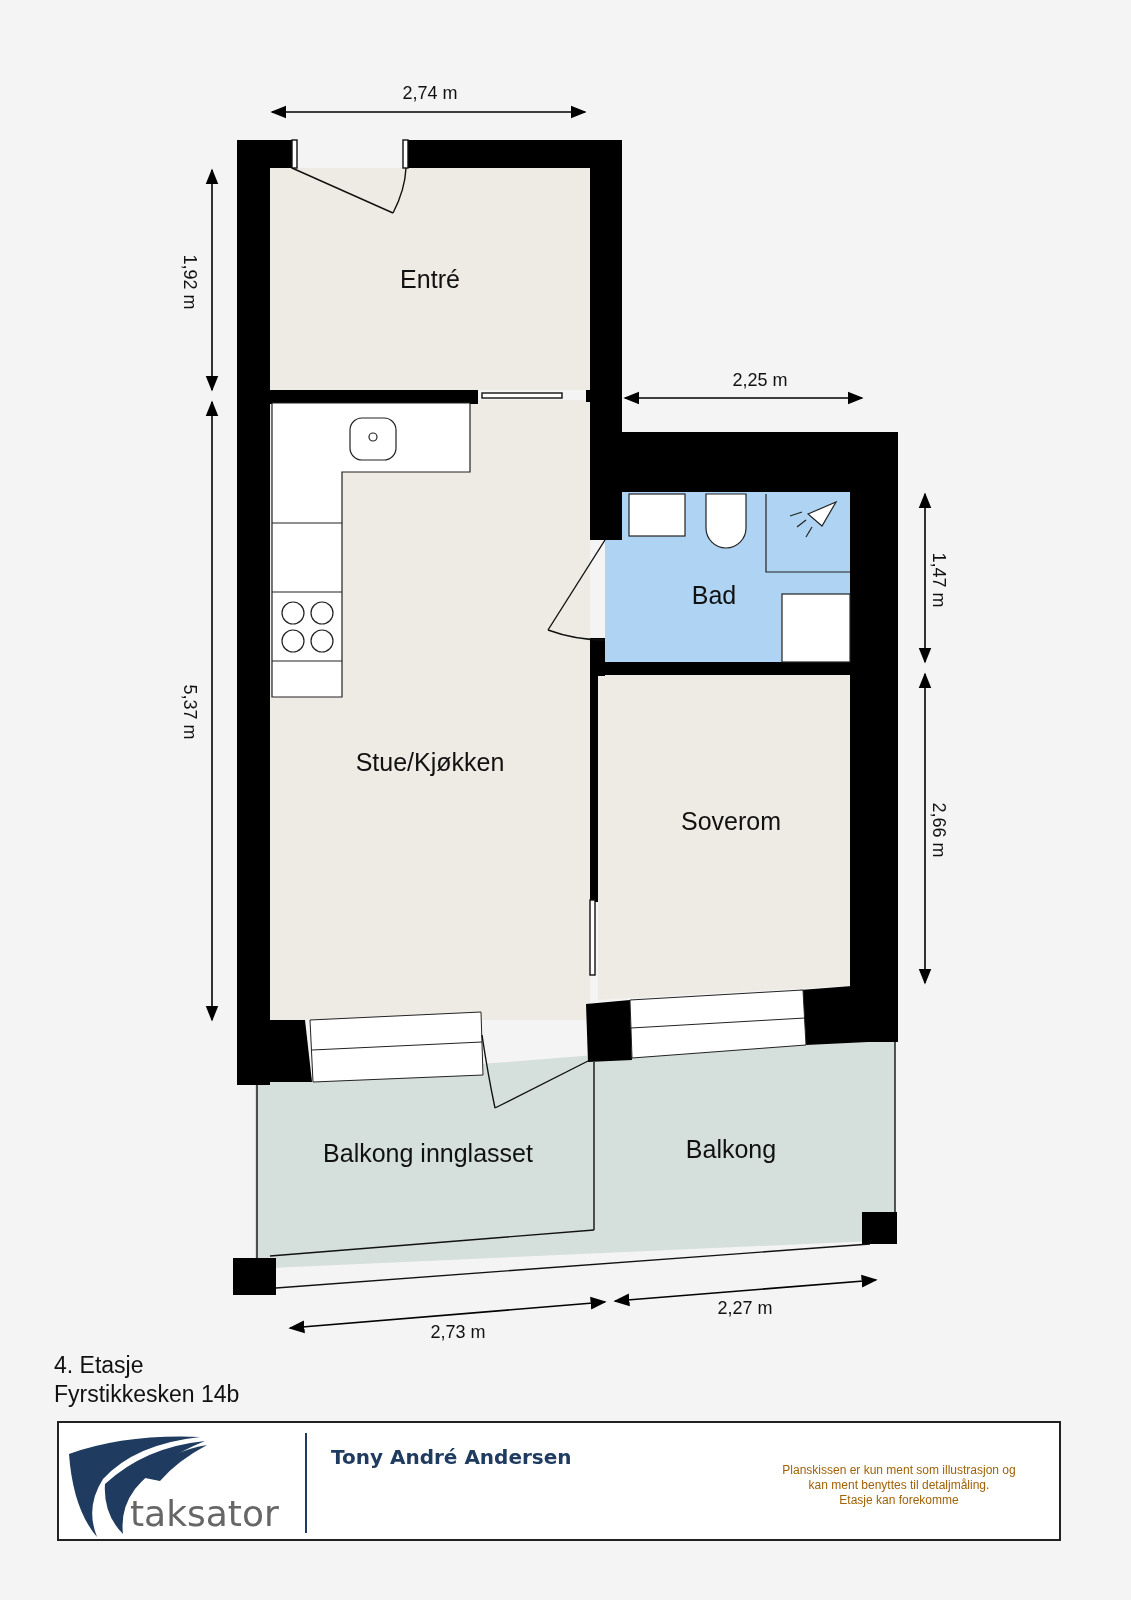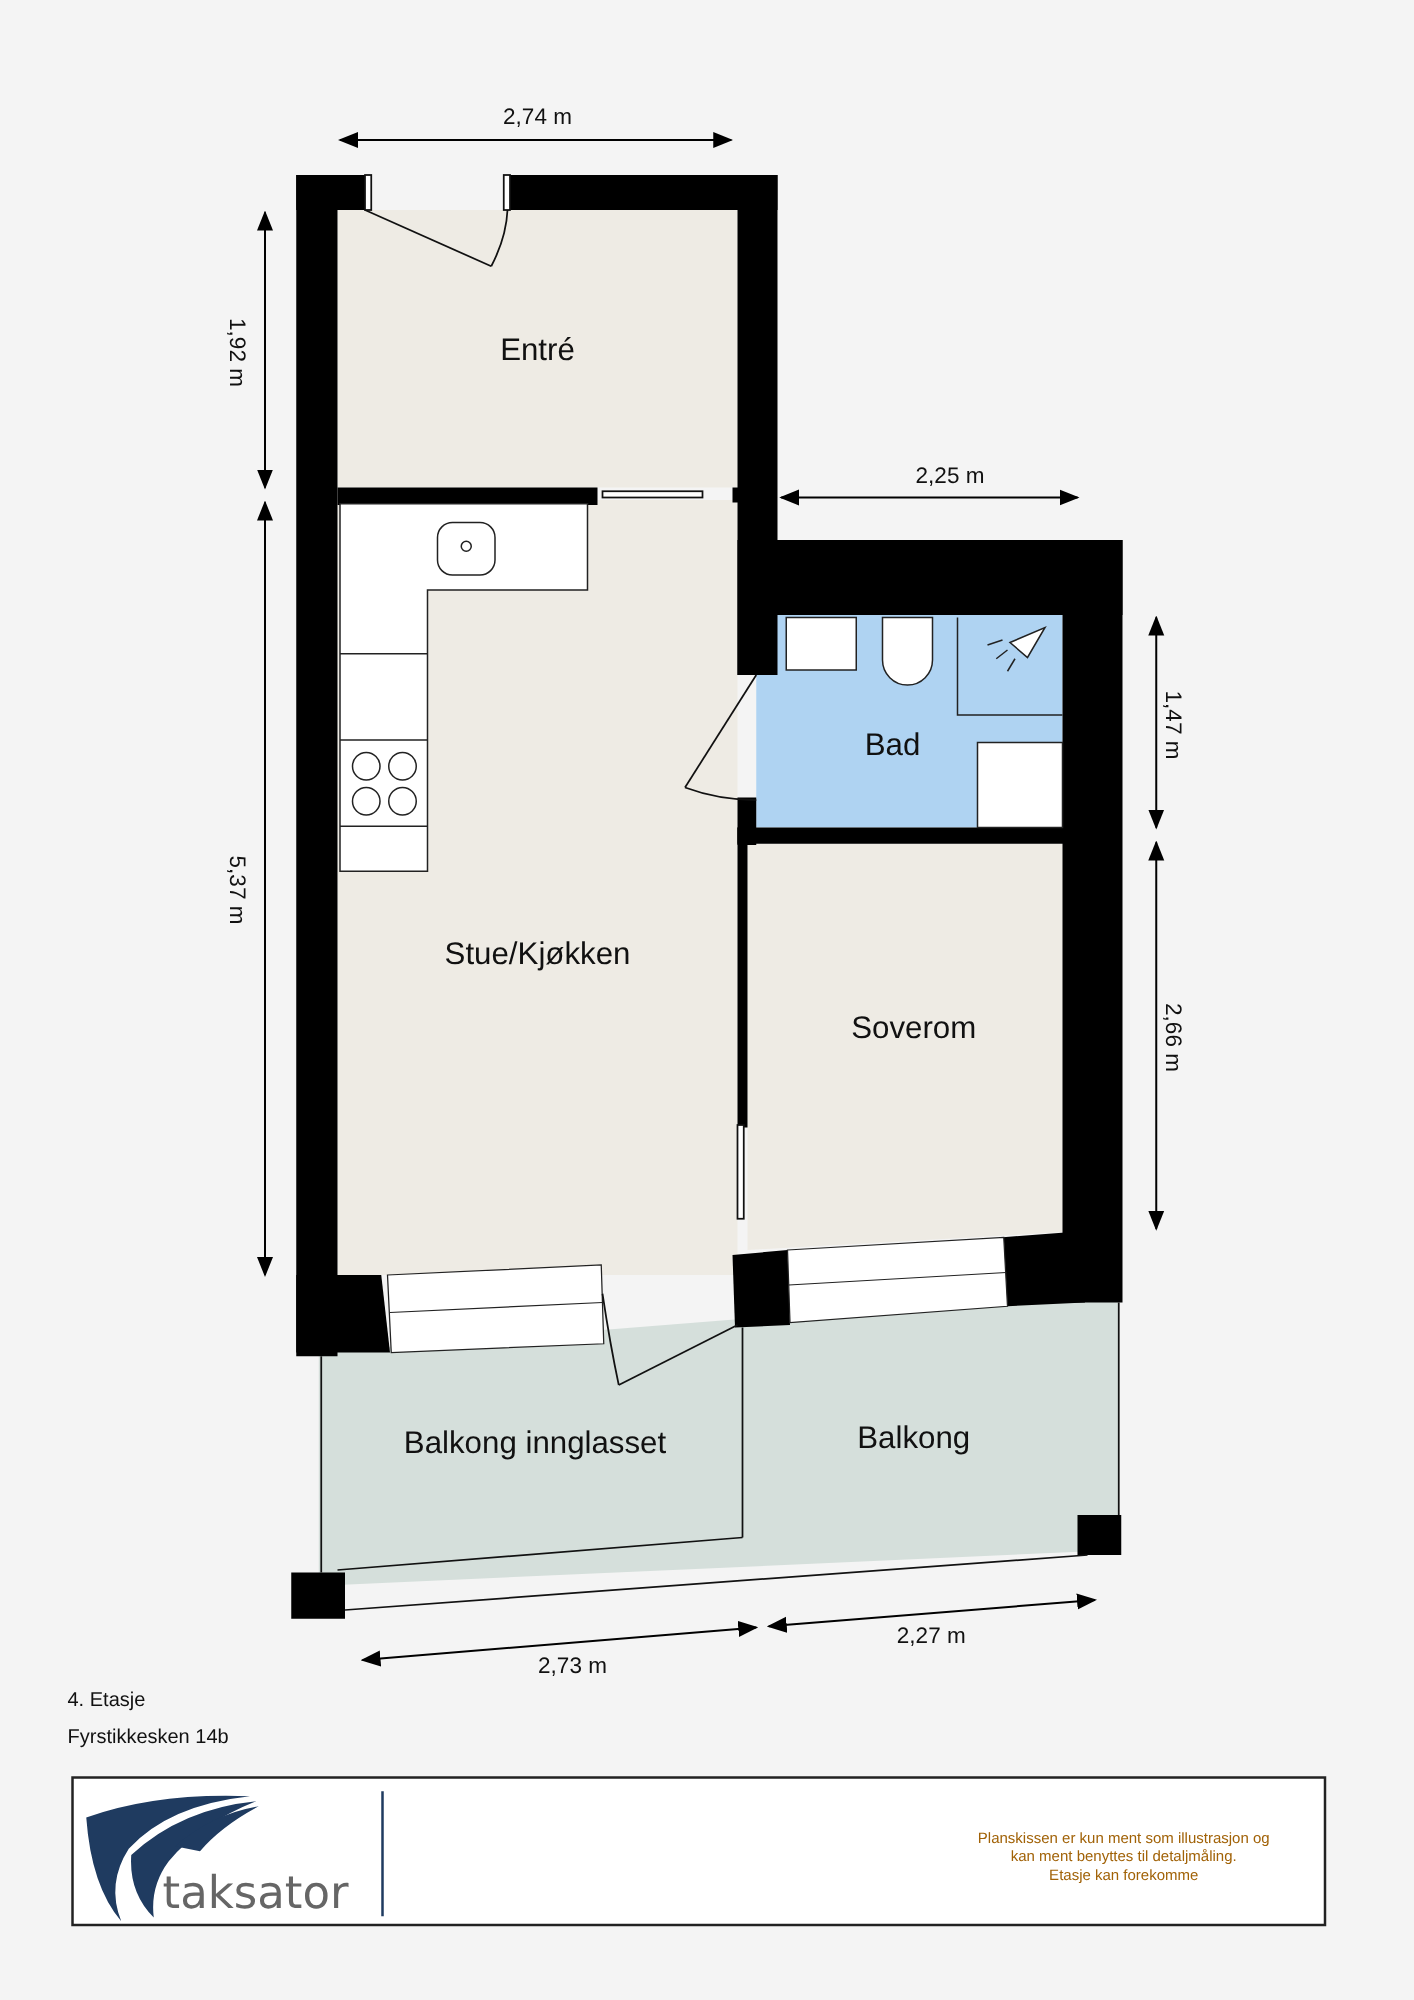--- a/index.html
+++ b/index.html
@@ -1,20 +1,20 @@
 <!DOCTYPE html>
 <html><head>
 <meta charset="utf-8">
 <style>
   html,body{margin:0;padding:0;background:#f4f4f4;}
   body{width:1131px;height:1600px;position:relative;overflow:hidden;font-family:"Liberation Sans",sans-serif;}
   svg.plan{position:absolute;left:0;top:0;}
   .room-label{font-family:"Liberation Sans",sans-serif;font-size:25px;fill:#111;}
   .dim-label{font-family:"Liberation Sans",sans-serif;font-size:18px;fill:#111;}
-  .floor-info{position:absolute;left:54px;font-size:16px;color:#111;text-align:right;}
+  .floor-info{position:absolute;left:54px;font-size:23px;color:#111;text-align:right;}
   .footer{position:absolute;left:57px;top:1421px;width:1004px;height:120px;background:#fff;border:2px solid #222;box-sizing:border-box;}
   .footer .divider{position:absolute;left:246px;top:10px;width:2px;height:100px;background:#1f3b60;}
   .footer .contact{position:absolute;left:272px;top:22px;color:#1f3b60;font-weight:bold;font-size:20px;line-height:25px;font-family:"DejaVu Sans",sans-serif;}
   .footer .disclaimer{position:absolute;left:690px;top:40px;width:300px;text-align:center;font-size:12px;line-height:15px;color:#a16207;}
   .footer .logo{position:absolute;left:6px;top:6px;width:230px;height:108px;}
 </style>
 </head>
 <body>
 
 <svg class="plan" width="1131" height="1380" viewBox="0 0 1131 1380">
@@ -138,19 +138,20 @@
 
 <div class="footer">
   <svg class="logo" viewBox="0 0 230 108">
     <path d="M4,25 Q60,5 135,8 Q70,15 38,50 Q20,78 32,108 Q8,80 4,25 Z" fill="#1f3b60"></path>
     <path d="M40,55 Q80,18 140,12 Q95,30 70,60 Q55,80 58,105 Q38,85 40,55 Z" fill="#1f3b60"></path>
     <path d="M75,48 Q105,22 142,16 Q112,32 95,52 Z" fill="#1f3b60"></path>
     <text x="65" y="97" font-family="DejaVu Sans, sans-serif" font-size="36" fill="#666">taksator</text>
   </svg>
   <div class="divider"></div>
   <div class="contact">
+    <div>Tony André Andersen</div>
   </div>
   <div class="disclaimer">
     <div>Planskissen er kun ment som illustrasjon og</div>
     <div>kan ment benyttes til detaljmåling.</div>
     <div>Etasje kan forekomme</div>
   </div>
 </div>
 
 </body></html>

